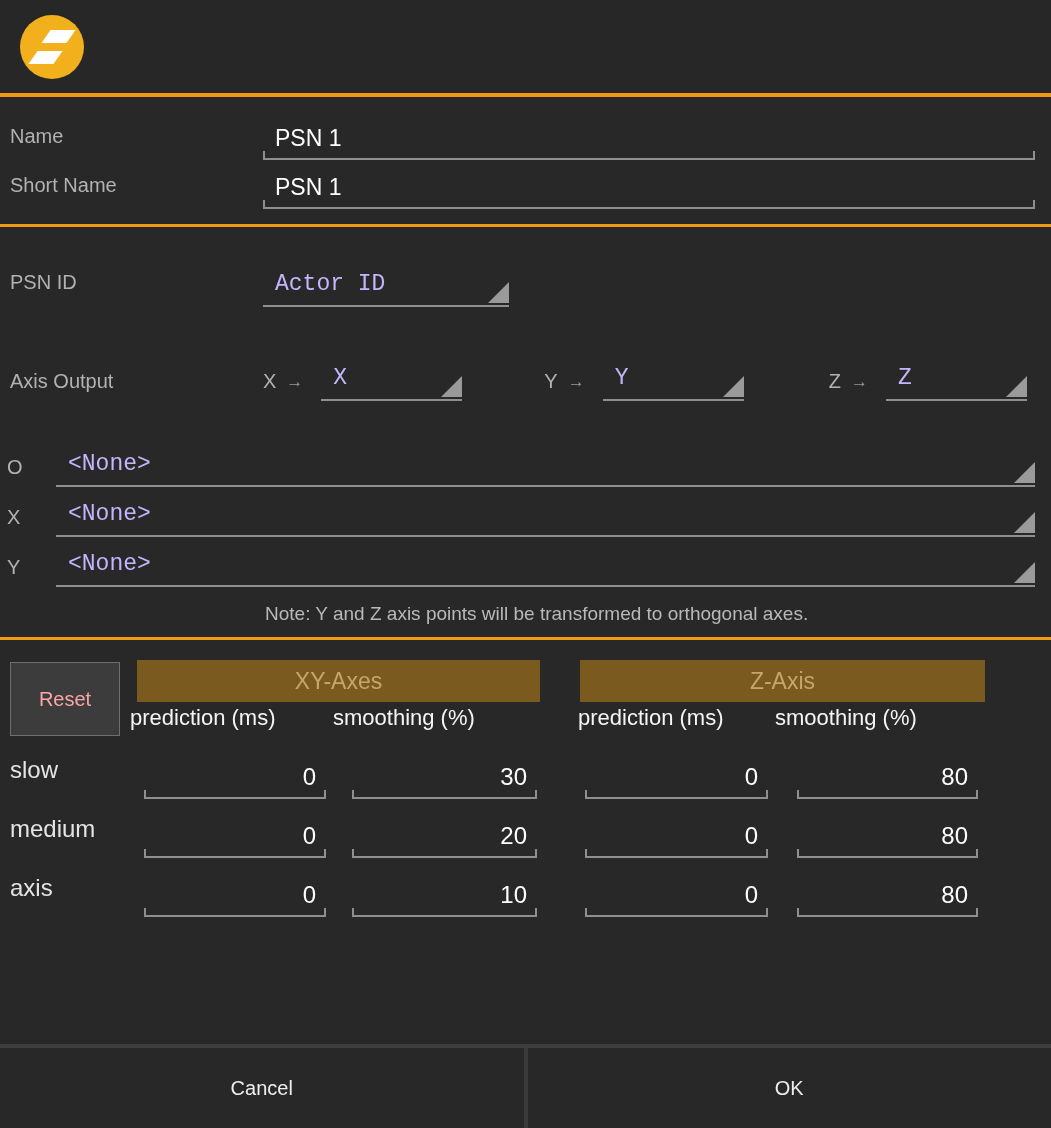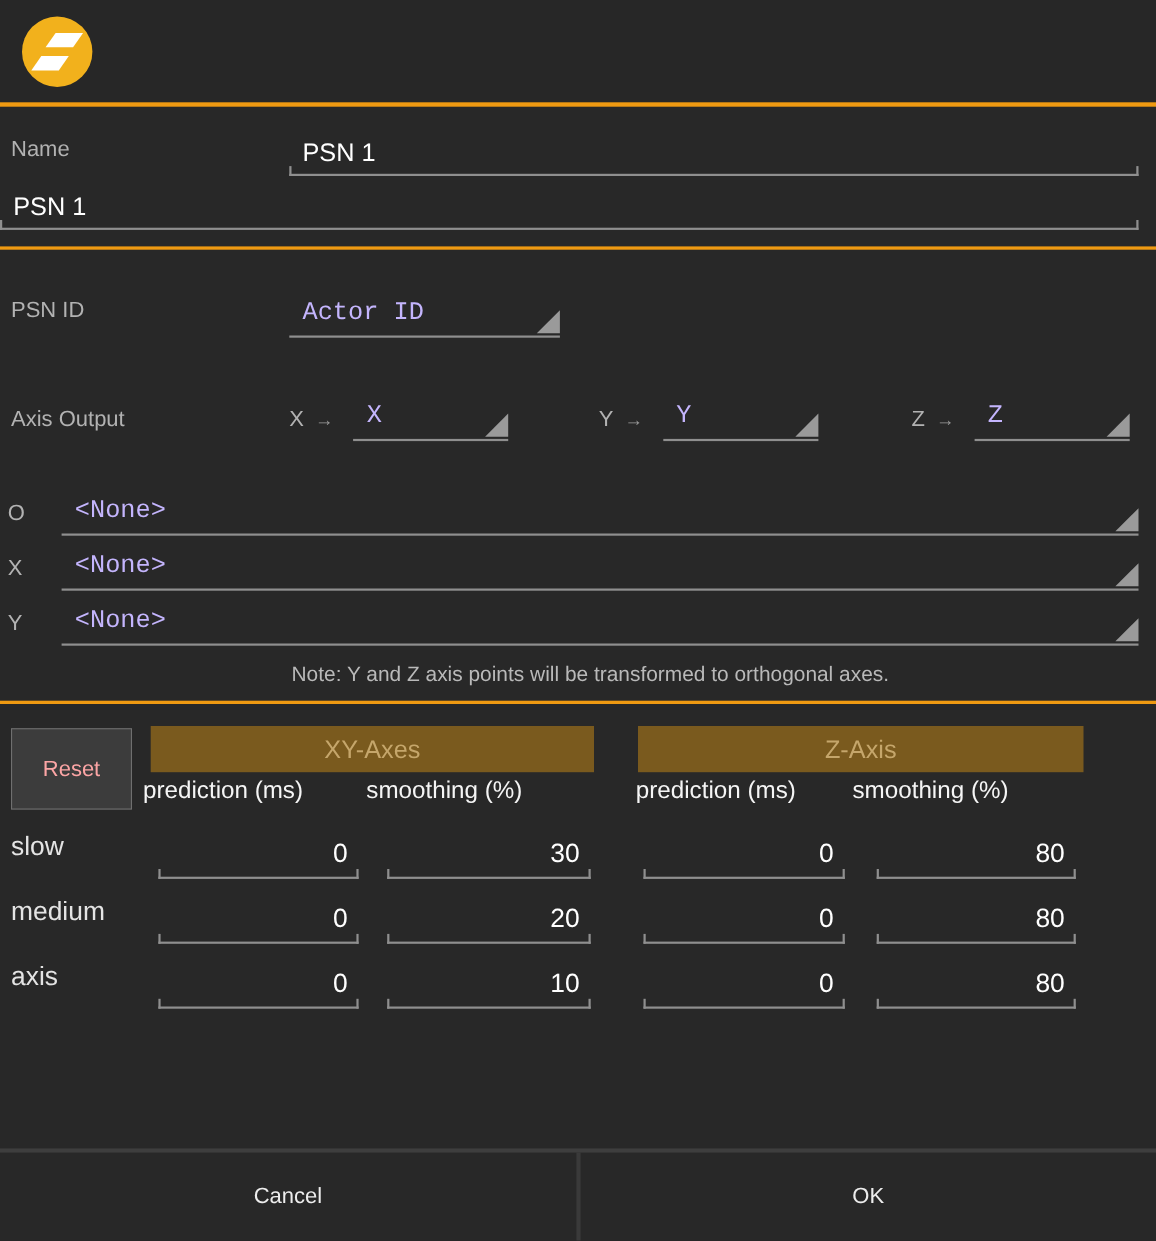--- a/index.html
+++ b/index.html
@@ -107,20 +107,21 @@
   <div class="form-row row-name">
     <div class="flabel">Name</div>
     <div class="fwrap">
       <div class="tfield">
         <input type="text" value="PSN 1" style="">
       </div>
     </div>
   </div>
 
   <div class="form-row row-shortname">
+    <div class="flabel">Short Name</div>
     <div class="fwrap">
       <div class="tfield">
         <input type="text" value="PSN 1" style="">
       </div>
     </div>
   </div>
 
   <div class="hr-orange thin div2"></div>
 
   <div class="form-row row-psnid">

